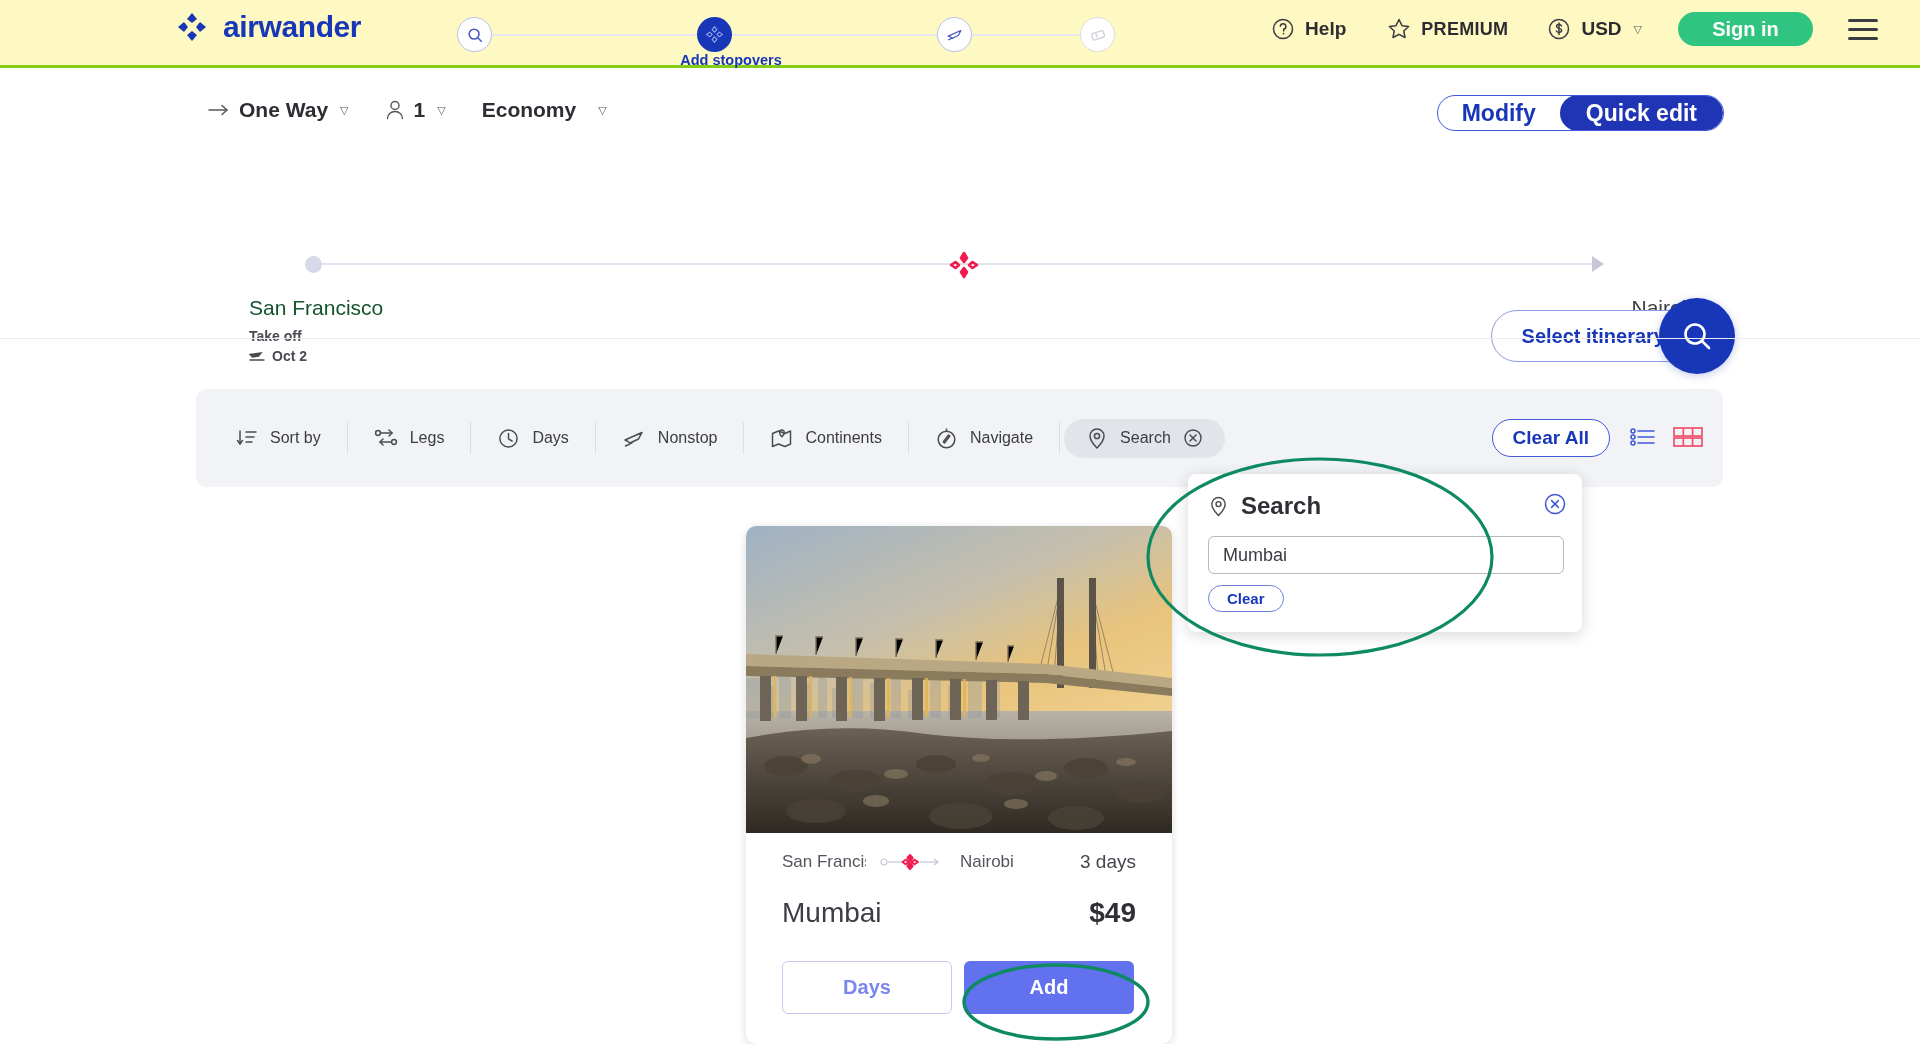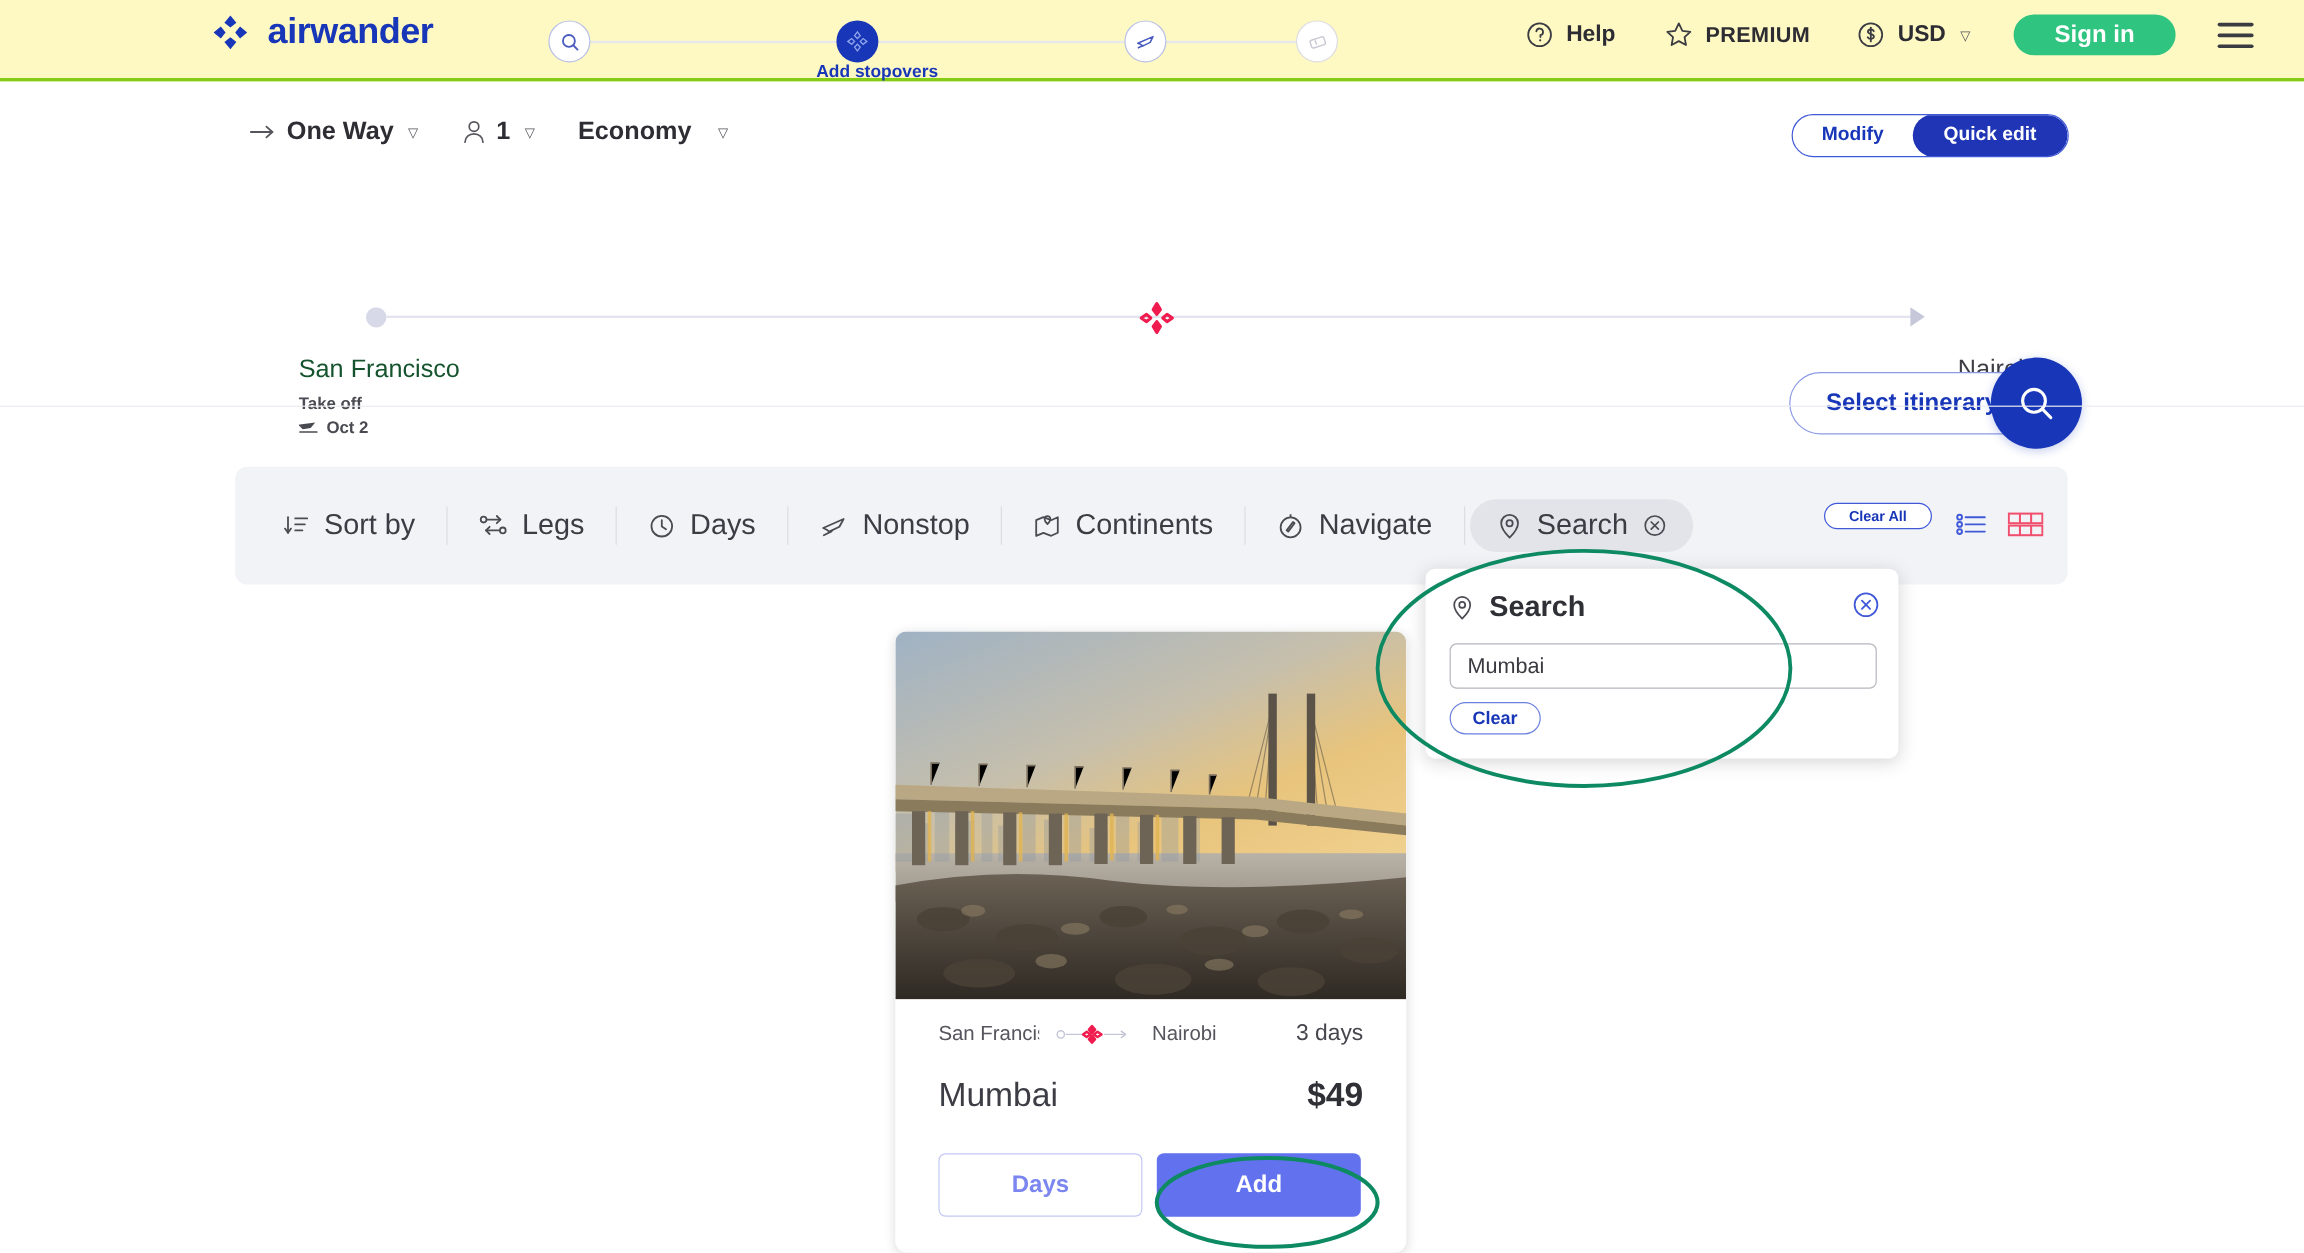--- a/index.html
+++ b/index.html
@@ -73,21 +73,21 @@
   .trip-opt .t.lite { font-weight: 700; }
 
   .toggle-wrap {
     position: absolute; right: 196px; top: 27px;
     display: flex; align-items: center;
     border: 1.5px solid #4059d8; border-radius: 30px; height: 36px;
     background: #fff; overflow: hidden;
   }
   .toggle-btn {
     height: 36px; display: flex; align-items: center; justify-content: center;
-    font-size: 16px; font-weight: 700; cursor: pointer; font-family: inherit;
+    font-size: 23px; font-weight: 700; cursor: pointer; font-family: inherit;
     border: none; background: transparent; color: #1836b8; padding: 0 24px;
   }
   .toggle-btn.active { background: #1f35b5; color: #fff; border-radius: 30px; padding: 0 26px; }
 
   
   .route { position: absolute; left: 0; top: 180px; width: 1920px; height: 110px; }
   .route-line { position: absolute; left: 322px; top: 15px; width: 1280px; height: 2px; background: #e3e4ef; }
   .route-dot {
     position: absolute; left: 305px; top: 8px; width: 17px; height: 17px;
     border-radius: 50%; background: #d7d9e8;
@@ -121,27 +121,27 @@
   
   .filterbar {
     position: absolute; left: 196px; top: 389px; width: 1527px; height: 98px;
     background: #f2f3f6; border-radius: 10px;
   }
   .filters { position: absolute; left: 18px; top: 0; height: 98px; display: flex; align-items: center; }
   .filter {
     display: flex; align-items: center; gap: 12px; cursor: pointer;
     color: #3c3c44; padding: 8px 22px; border-radius: 22px;
   }
-  .filter .fl { font-size: 24px; }
+  .filter .fl { font-size: 16px; }
   .filter.active { background: #e2e4ea; }
   .fsep { width: 1px; height: 32px; background: #dcdde3; margin: 0 4px; }
   .clear-all {
     position: absolute; right: 113px; top: 30px;
-    height: 22px; border: 1.5px solid #4059d8; border-radius: 22px;
-    background: #fff; color: #1836b8; font-size: 12px; font-weight: 700;
+    height: 38px; border: 1.5px solid #4059d8; border-radius: 22px;
+    background: #fff; color: #1836b8; font-size: 19px; font-weight: 700;
     padding: 0 20px; cursor: pointer; font-family: inherit;
   }
   .view-toggles { position: absolute; right: 20px; top: 36px; display: flex; align-items: center; gap: 16px; }
 
   
   .popover {
     position: absolute; left: 1188px; top: 474px; width: 394px; height: 158px;
     background: #fff; border-radius: 8px; box-shadow: 0 3px 16px rgba(0,0,0,0.16);
   }
   .pop-head { position: absolute; left: 20px; top: 18px; display: flex; align-items: center; gap: 12px; }

